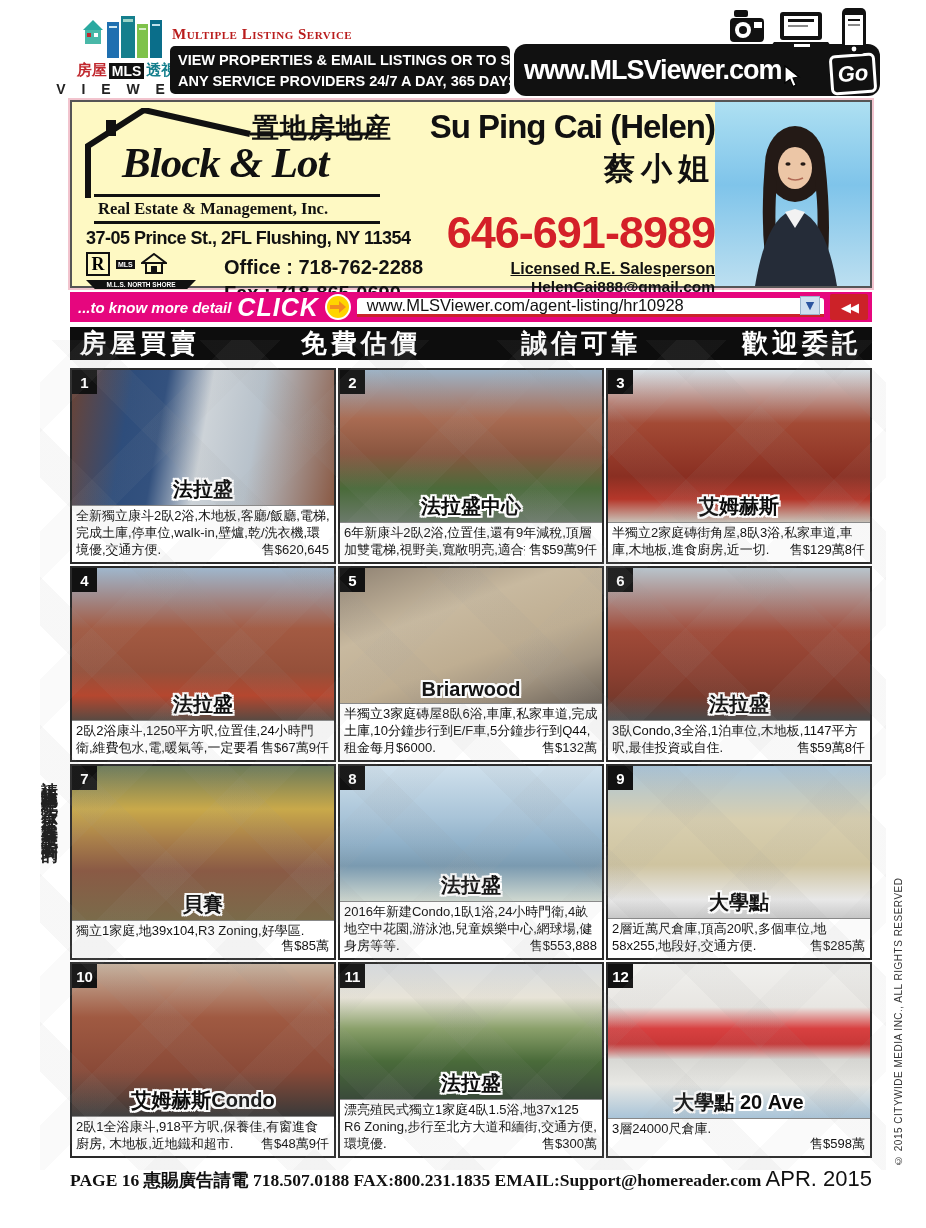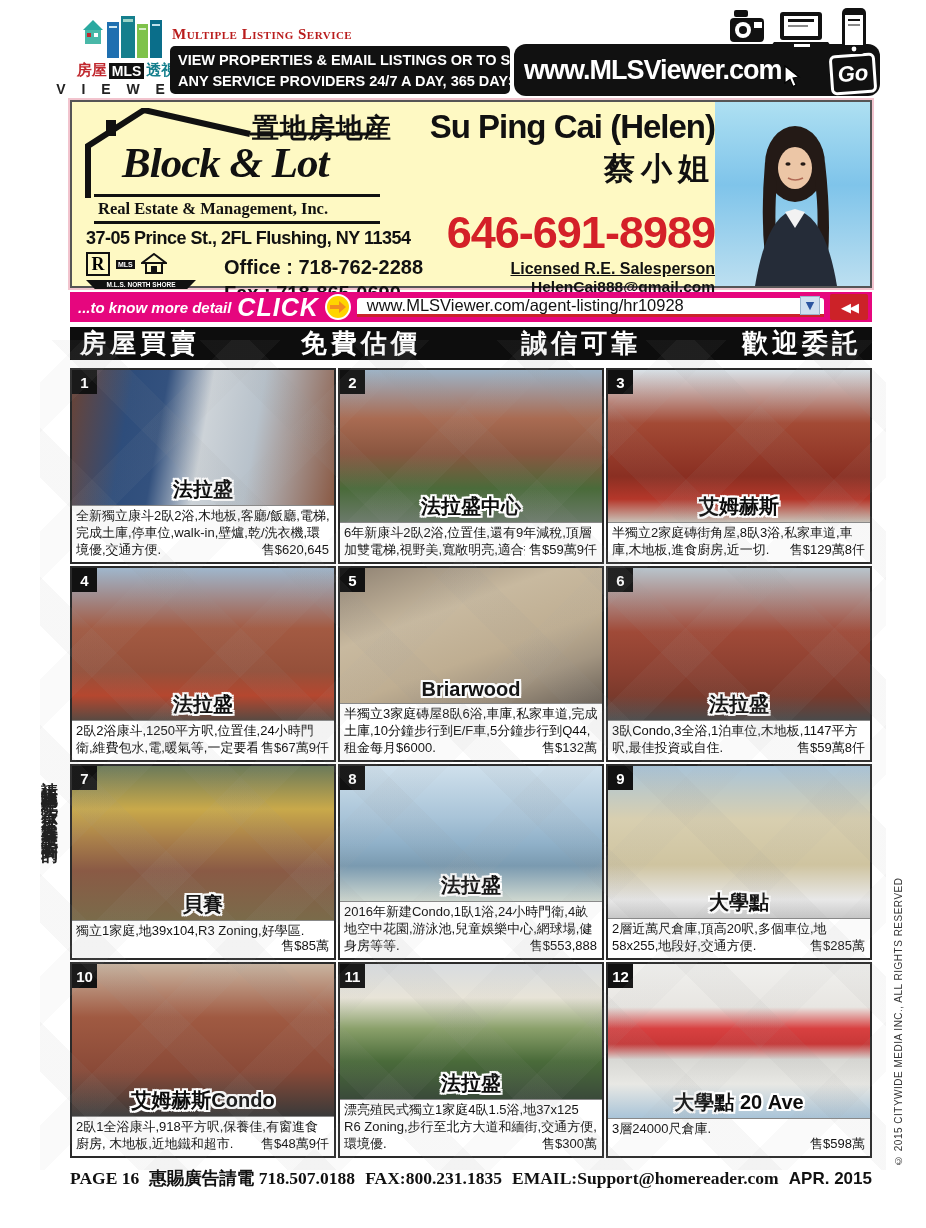--- a/index.html
+++ b/index.html
@@ -89,21 +89,21 @@
         background:repeating-linear-gradient(45deg,transparent 0 70px,rgba(150,150,150,.07) 70px 105px),
                    repeating-linear-gradient(-45deg,transparent 0 70px,rgba(170,170,170,.06) 70px 105px); }
 
   
   .v-left { position:absolute; left:38px; top:768px; height:400px; writing-mode:vertical-rl; font-family:"Liberation Serif", serif; font-size:16.5px; font-weight:bold; color:#222; letter-spacing:3px; }
   .v-right { position:absolute; right:22px; top:768px; height:398px; writing-mode:vertical-rl; transform:rotate(180deg); font-size:10px; color:#333; letter-spacing:.5px; white-space:nowrap; }
 
   
   .footer { position:absolute; left:70px; top:1166px; width:802px; display:flex; align-items:baseline; justify-content:space-between; }
   .footer .f-serif { font-family:"Liberation Serif", serif; font-weight:bold; font-size:17.5px; color:#111; }
-  .footer .f-sans { font-weight:bold; font-size:17px; color:#111; }
+  .footer .f-sans { font-weight:normal; font-size:22px; color:#111; }
 </style>
 </head>
 <body>
 
 <div class="page">
 
   <div class="hdr">
     <div class="logo">
       <svg width="92" height="46" viewBox="0 0 92 46">
         <polygon points="2,16 12,6 22,16" fill="#2aa9a0"></polygon>

